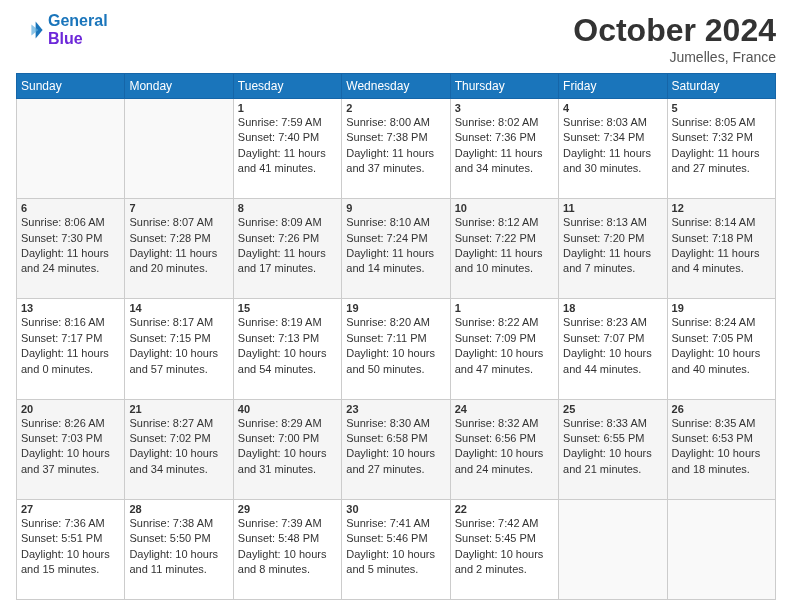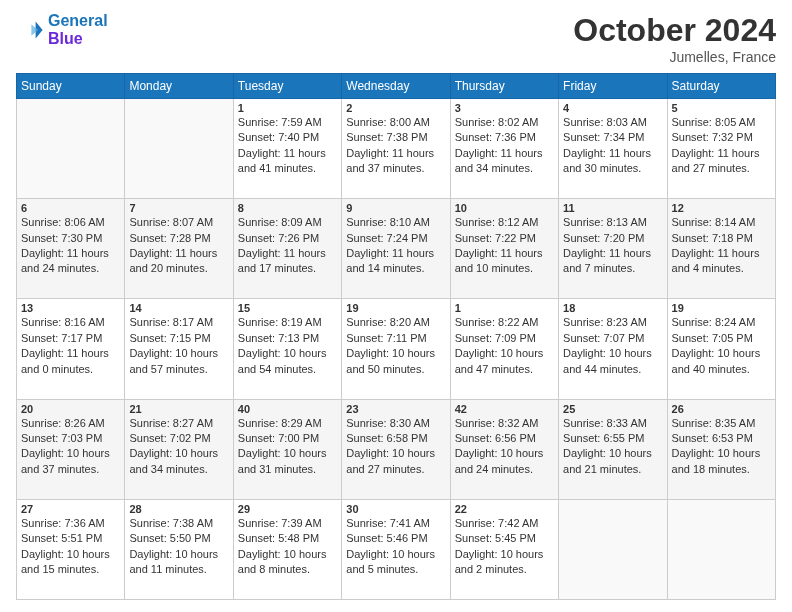--- a/index.html
+++ b/index.html
@@ -317,21 +317,21 @@
       </td>
           <td>
         <span class="day-number">23</span>
         <div class="day-info">
           Sunrise: 8:30 AM<br>
           Sunset: 6:58 PM<br>
           Daylight: 10 hours and 27 minutes.
         </div>
       </td>
           <td>
-        <span class="day-number">42</span>
+        <span class="day-number">24</span>
         <div class="day-info">
           Sunrise: 8:32 AM<br>
           Sunset: 6:56 PM<br>
           Daylight: 10 hours and 24 minutes.
         </div>
       </td>
           <td>
         <span class="day-number">25</span>
         <div class="day-info">
           Sunrise: 8:33 AM<br>

